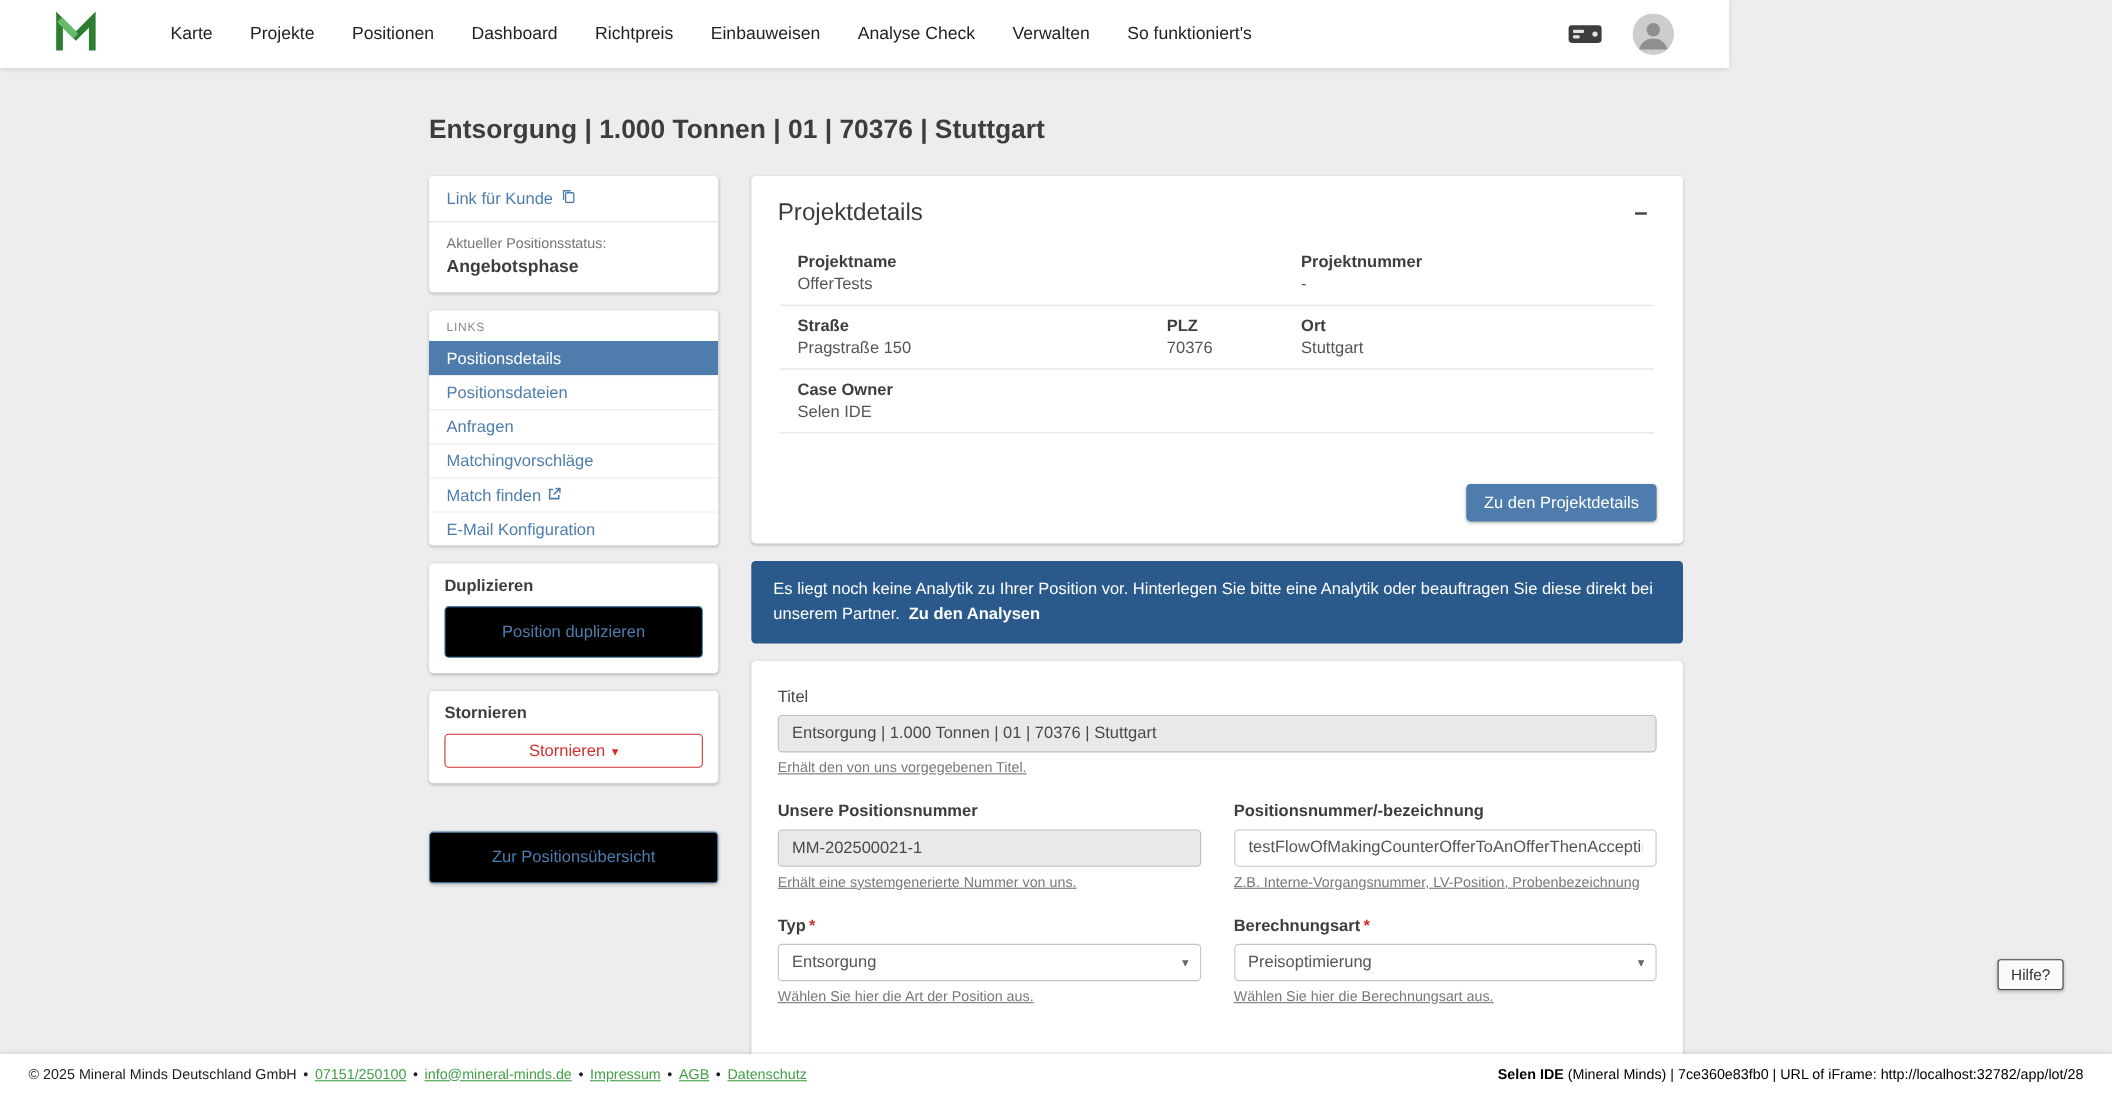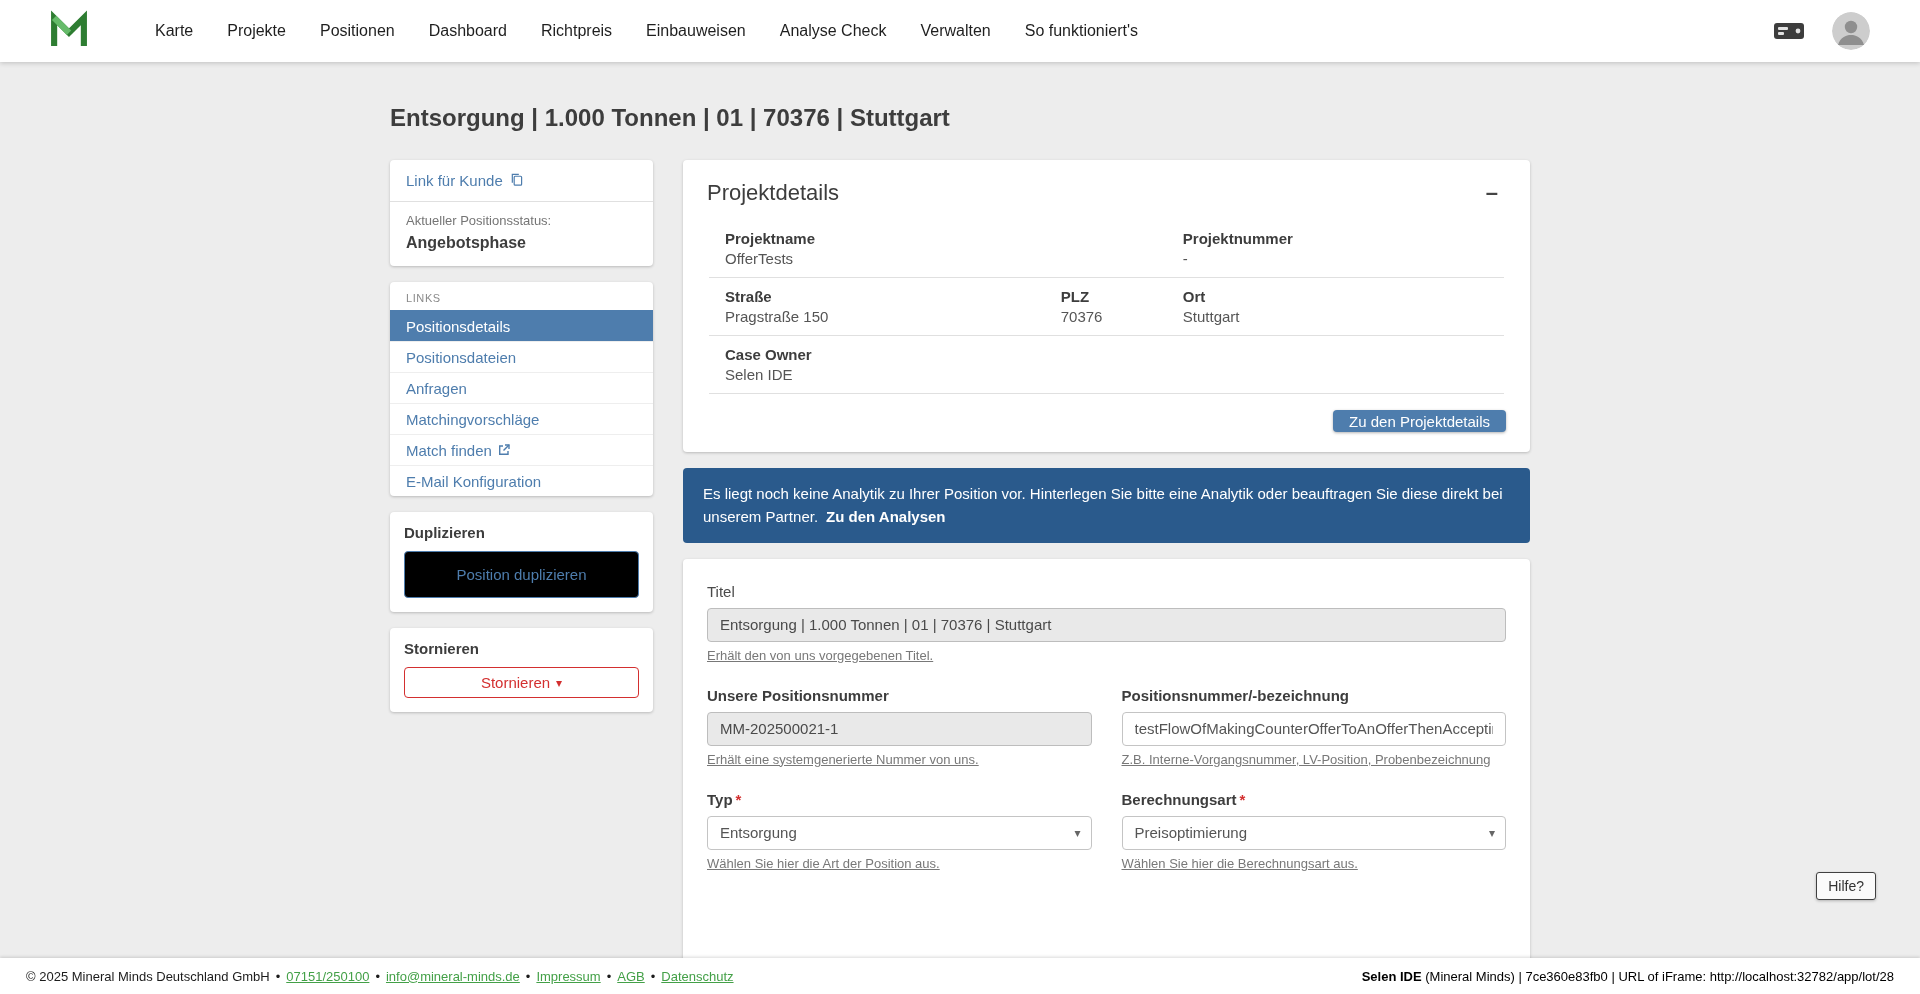--- a/index.html
+++ b/index.html
@@ -15,21 +15,21 @@
   *{box-sizing:border-box;}
   html,body{margin:0;padding:0;}
   body{
     width:1920px;height:994px;overflow:hidden;position:relative;
     background:#ededed;
     font-family:"Liberation Sans", sans-serif;
     color:var(--text);
   }
   
   header{
-    position:fixed;top:0;left:0;width:1920px;height:62px;background:#fff;
+    position:fixed;top:0;left:0;width:1572px;height:62px;background:#fff;
     box-shadow:0 1px 5px rgba(0,0,0,.2);z-index:10;
     display:flex;align-items:center;padding:0 50px 0 48px;
   }
   .logo{width:42px;height:42px;margin-right:52px;cursor:pointer;display:flex;align-items:center;}
   nav{display:flex;align-items:center;gap:8px;}
   .nav-item{
     background:none;border:none;font-family:inherit;font-size:16px;font-weight:500;
     color:#1f1f1f;padding:10px 13px;cursor:pointer;white-space:nowrap;
   }
   .nav-right{margin-left:auto;display:flex;align-items:center;gap:26px;}
@@ -71,22 +71,22 @@
   .cardA-head{display:flex;align-items:center;justify-content:space-between;margin-bottom:14px;}
   .cardA-title{font-size:22px;font-weight:500;color:#3d3d3d;}
   .collapse-btn{background:none;border:none;font-size:22px;font-weight:700;color:#444;cursor:pointer;line-height:1;padding:2px 8px;}
   .ptable{margin:0 2px;}
   .prow{display:grid;grid-template-columns:44fr 16fr 40fr;padding:10px 16px;border-bottom:1px solid var(--border);}
   .pcell .lbl{font-size:15px;font-weight:700;color:#3d3d3d;margin-bottom:3px;}
   .pcell .val{font-size:15px;color:#555;}
   .c1{grid-column:1;} .c2{grid-column:2;} .c3{grid-column:3;}
   .cardA-actions{display:flex;justify-content:flex-end;padding-top:16px;}
   .btn-primary{
-    background:var(--accent);color:#fff;border:none;border-radius:4px;height:22px;padding:0 16px;
-    font-family:inherit;font-size:15px;font-weight:500;cursor:pointer;box-shadow:0 1px 3px rgba(0,0,0,.3);
+    background:var(--accent);color:#fff;border:none;border-radius:4px;height:34px;padding:0 16px;
+    font-family:inherit;font-size:15px;font-weight:500;cursor:pointer;box-shadow:0 1px 3px rgba(0,0,0,.3);margin-top:30px;
   }
   
   .banner{
     background:var(--banner);color:#fff;border-radius:4px;padding:14px 20px;margin:16px 0;
     font-size:15px;line-height:1.55;
   }
   .banner-link{color:#fff;font-weight:700;margin-left:8px;cursor:pointer;text-decoration:none;}
   
   .cardB{padding:24px;min-height:420px;}
   .fgroup{margin-bottom:0;}
@@ -222,20 +222,21 @@
       </div>
 
       <div class="card pad">
         <div class="card-title">Stornieren</div>
         <button class="btn-outline-red">
           <span>Stornieren</span>
           <span class="caret">▾</span>
         </button>
       </div>
 
+      <button class="btn-outline-blue overview">Zur Positionsübersicht</button>
     </aside>
 
     <main>
 
       <div class="card cardA">
         <div class="cardA-head">
           <div class="cardA-title">Projektdetails</div>
           <button class="collapse-btn">–</button>
         </div>
         <div class="ptable">

